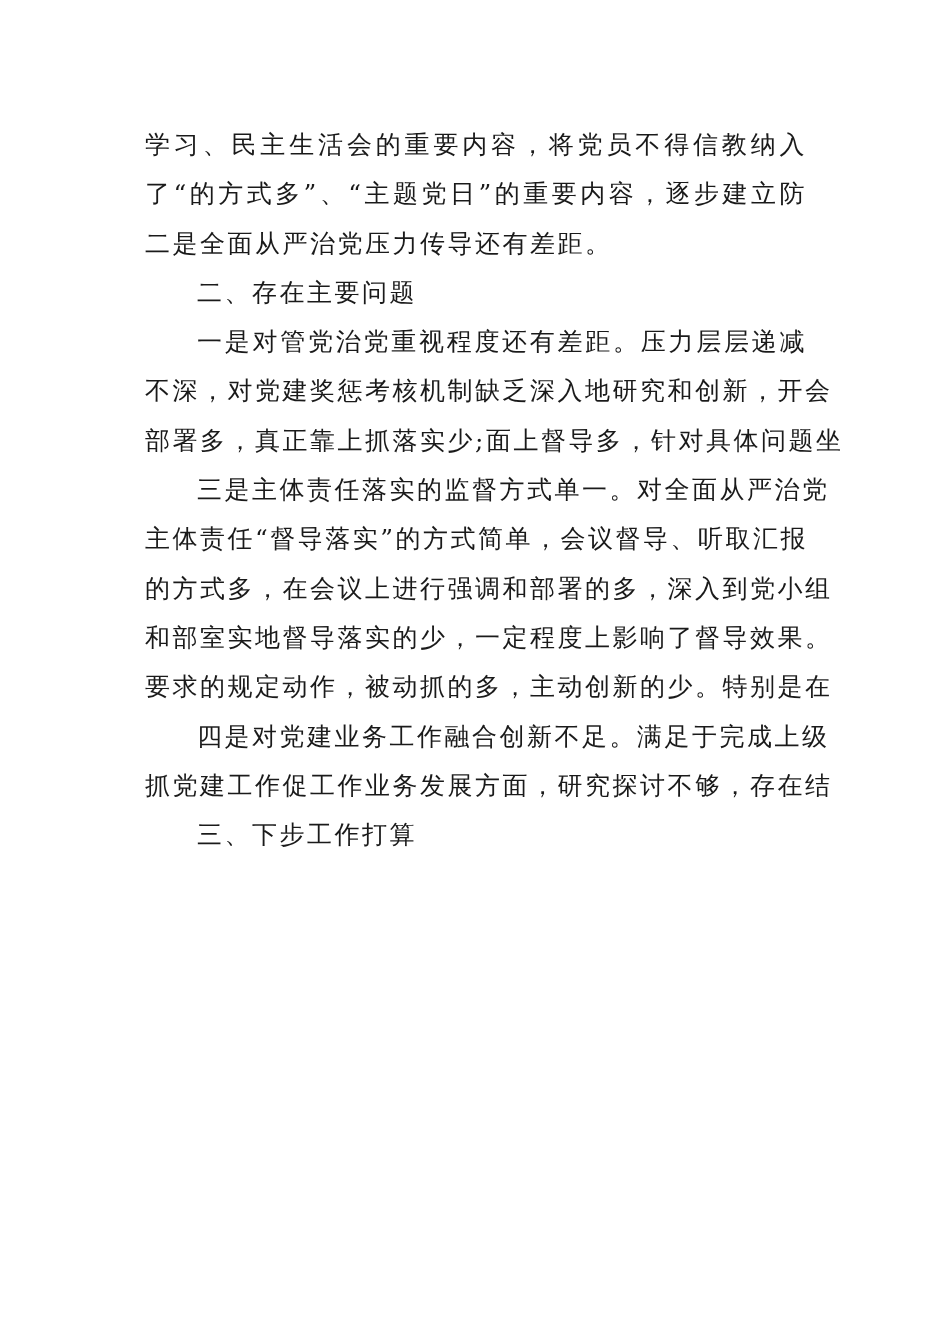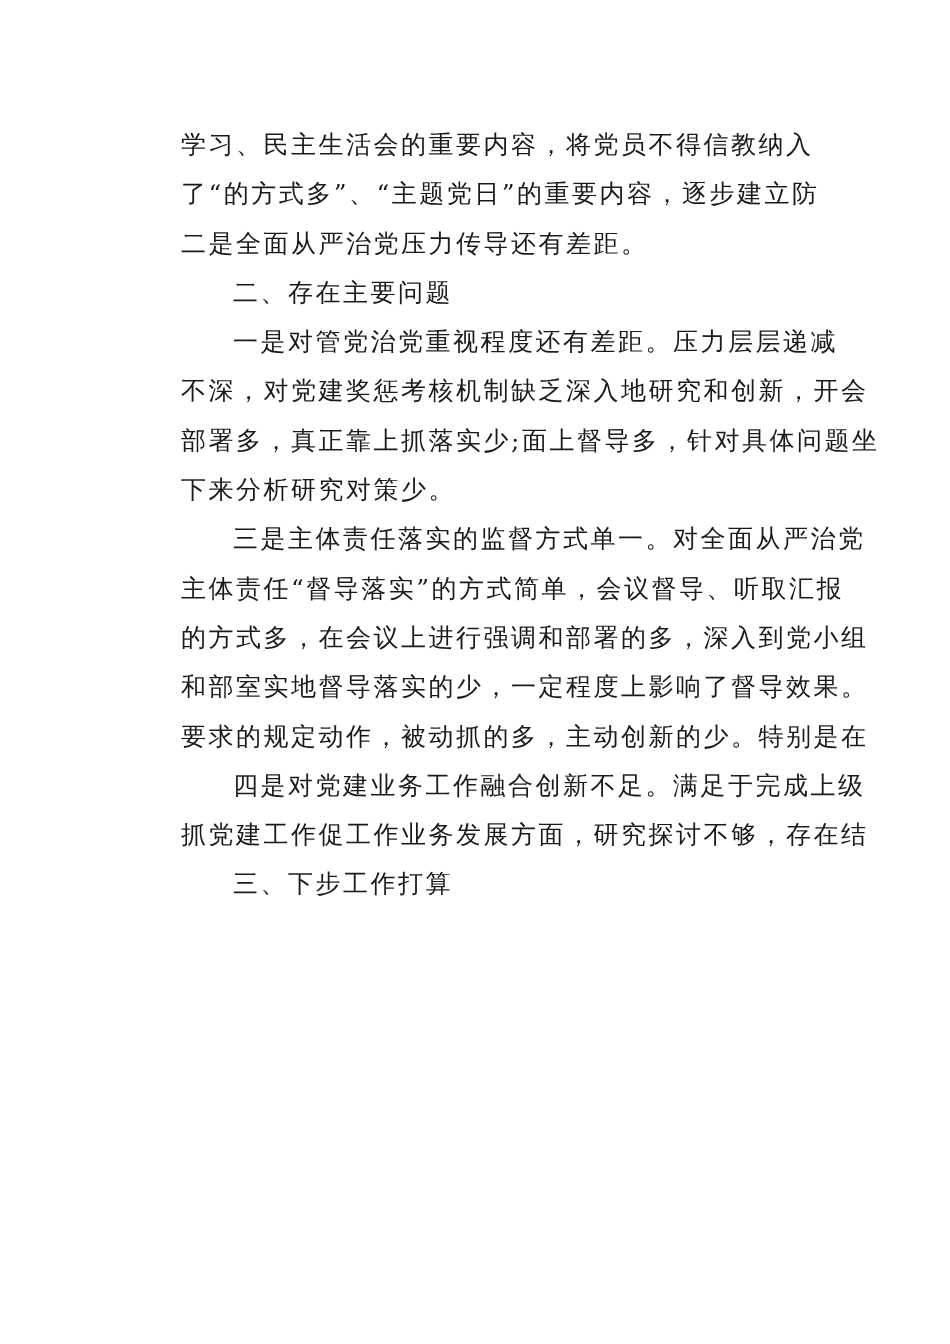--- a/index.html
+++ b/index.html
@@ -10,21 +10,21 @@
     top: 120px;
     width: 662px;
     font-family: "DejaVu Serif", "Liberation Serif", serif;
     font-size: 25px;
     color: #1a1a1a;
     line-height: 49.3px;
     letter-spacing: 2.5px;
     text-align: justify;
     text-align-last: left;
   }
-  .line { display: block; white-space: nowrap; height: 49.3px; margin-left: 36px; }
+  .line { display: block; white-space: nowrap; height: 49.3px; }
   .indent { padding-left: 52px; }
   .justify { text-align: justify; text-align-last: justify; }
 </style>
 </head>
 <body>
 
 <div class="page">
 
   <div>
     <span class="line justify">学习、民主生活会的重要内容，将党员不得信教纳入</span>
@@ -33,21 +33,20 @@
   </div>
 
   <div>
     <span class="line indent">二、存在主要问题</span>
   </div>
 
   <div>
     <span class="line indent justify">一是对管党治党重视程度还有差距。压力层层递减</span>
     <span class="line justify">不深，对党建奖惩考核机制缺乏深入地研究和创新，开会</span>
     <span class="line justify">部署多，真正靠上抓落实少;面上督导多，针对具体问题坐</span>
-    <span class="line">下来分析研究对策少。</span>
   </div>
 
 
   <div>
     <span class="line indent justify">三是主体责任落实的监督方式单一。对全面从严治党</span>
     <span class="line justify">主体责任“督导落实”的方式简单，会议督导、听取汇报</span>
     <span class="line justify">的方式多，在会议上进行强调和部署的多，深入到党小组</span>
     <span class="line">和部室实地督导落实的少，一定程度上影响了督导效果。</span>
   </div>
 

